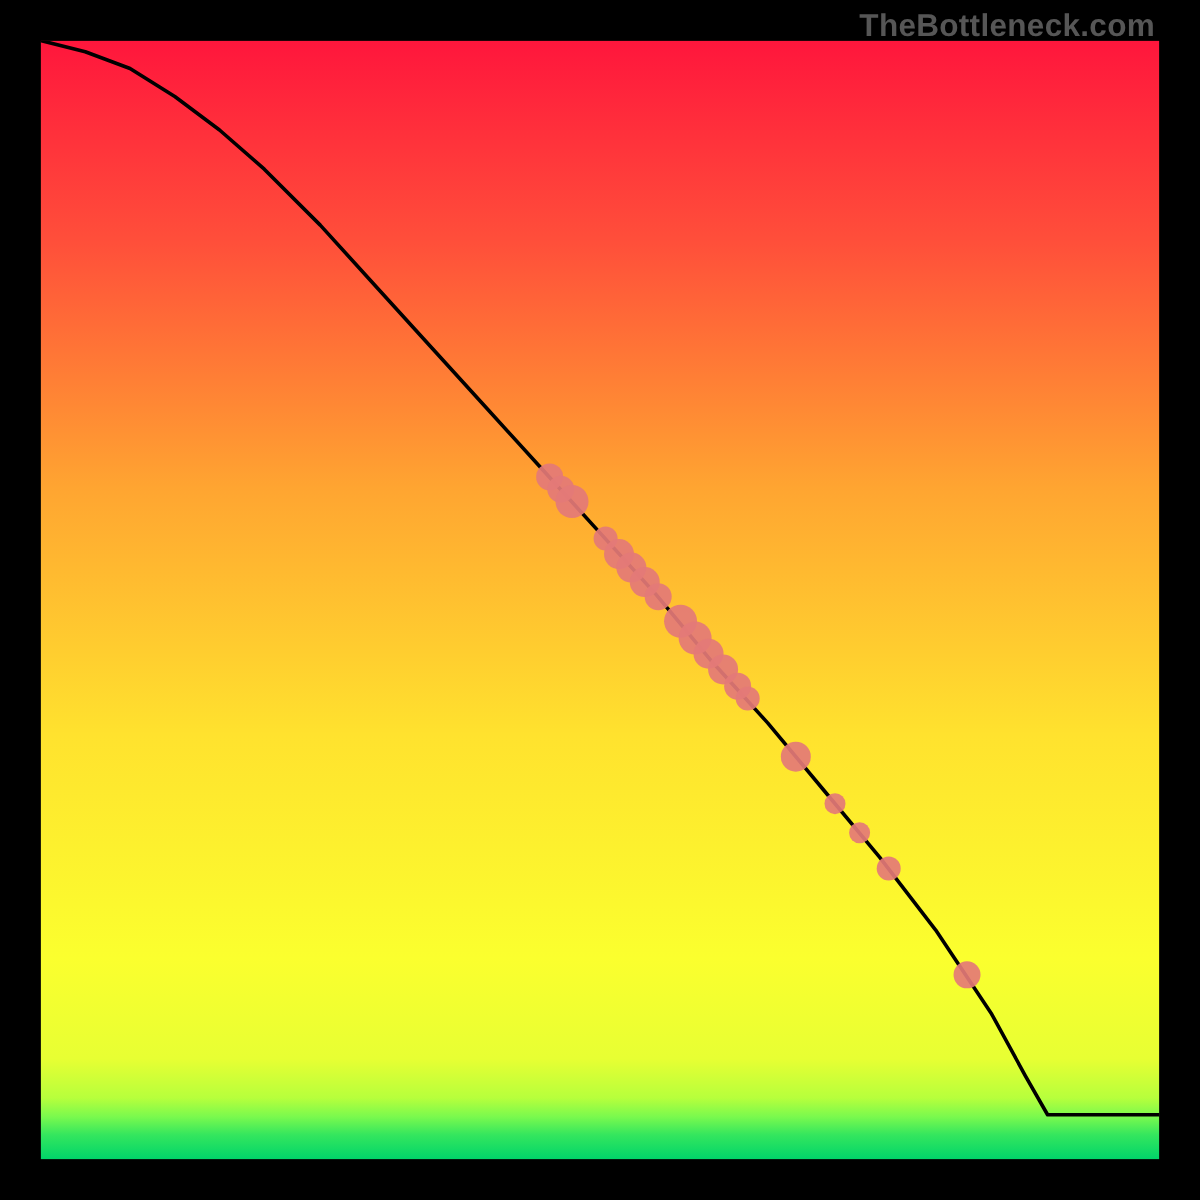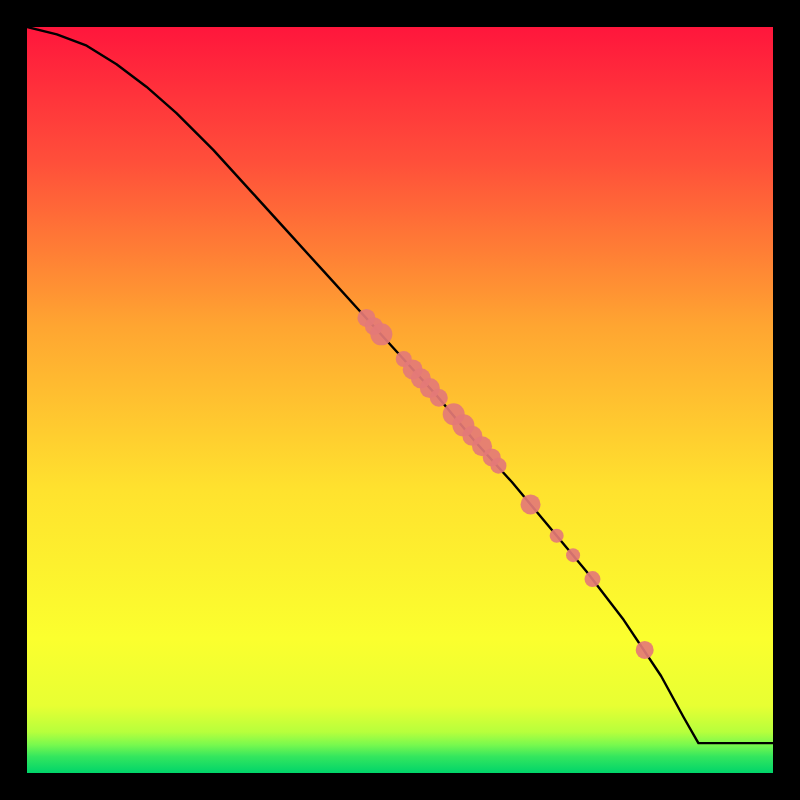--- a/index.html
+++ b/index.html
@@ -80,13 +80,14 @@
           <circle cx="464.76" cy="430.44" r="9" fill="#e47a77" fill-opacity="0.92" stroke="#d86a67" stroke-width="0"></circle>
           <circle cx="471.47" cy="438.65" r="8" fill="#e47a77" fill-opacity="0.92" stroke="#d86a67" stroke-width="0"></circle>
           <circle cx="503.55" cy="477.44" r="10" fill="#e47a77" fill-opacity="0.92" stroke="#d86a67" stroke-width="0"></circle>
           <circle cx="529.66" cy="508.77" r="7" fill="#e47a77" fill-opacity="0.92" stroke="#d86a67" stroke-width="0"></circle>
           <circle cx="546.07" cy="528.17" r="7" fill="#e47a77" fill-opacity="0.92" stroke="#d86a67" stroke-width="0"></circle>
           <circle cx="565.47" cy="552.04" r="8" fill="#e47a77" fill-opacity="0.92" stroke="#d86a67" stroke-width="0"></circle>
           <circle cx="617.69" cy="622.91" r="9" fill="#e47a77" fill-opacity="0.92" stroke="#d86a67" stroke-width="0"></circle>
         </g>
     </svg>
   </div>
+  <div class="watermark">TheBottleneck.com</div>
 </div>
 
 </body></html>

